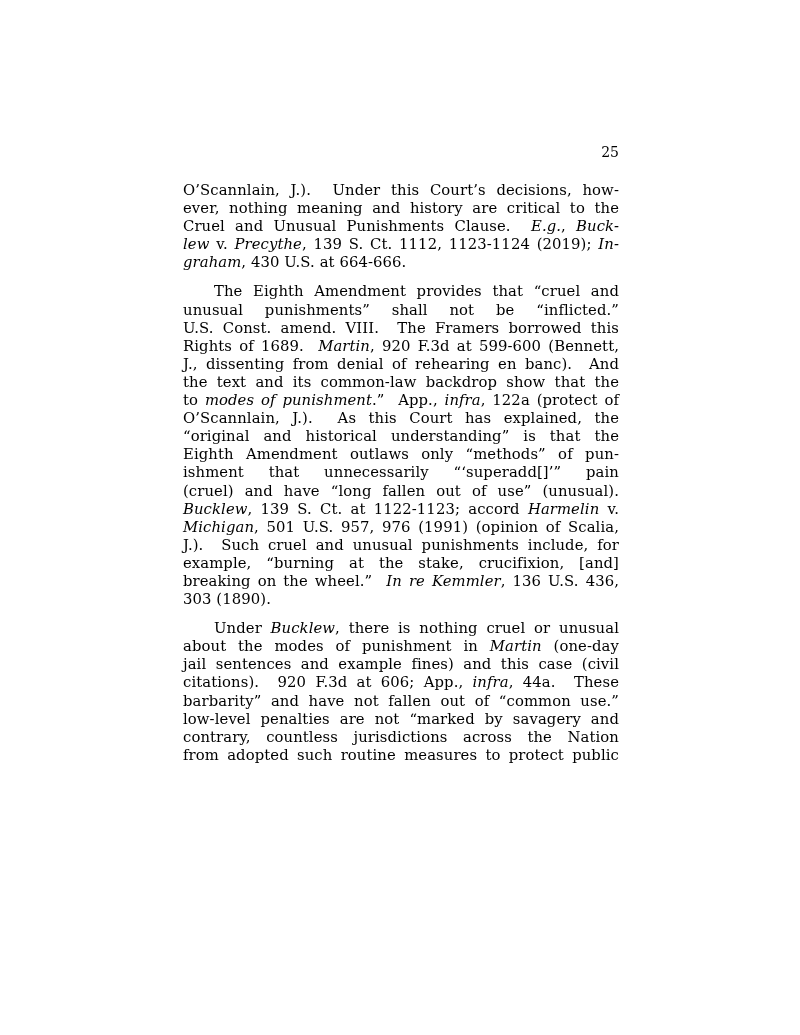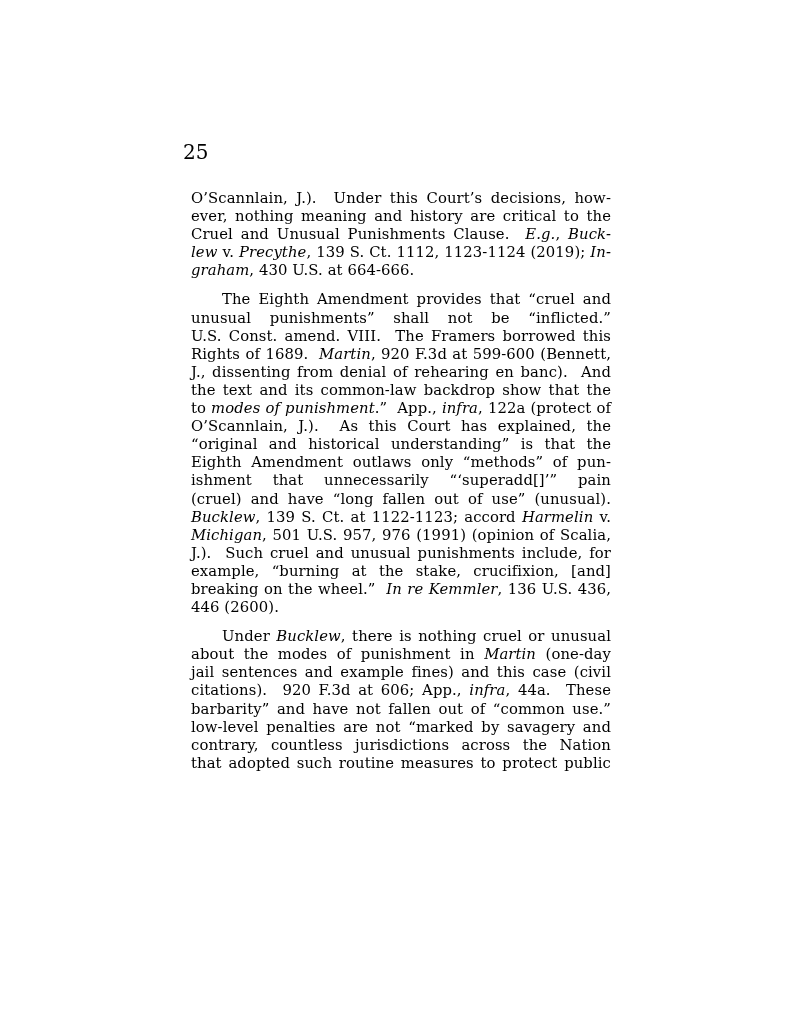--- a/index.html
+++ b/index.html
@@ -14,34 +14,34 @@
     background: #ffffff;
     color: #000000;
     font-family: "DejaVu Serif", serif;
     overflow: hidden;
   }
   .page-number {
     position: absolute;
     top: 143px;
     left: 183px;
     width: 436px;
-    text-align: left;
-    font-size: 20px;
+    text-align: right;
+    font-size: 14px;
     line-height: 18px;
   }
   .content {
     position: absolute;
     top: 181px;
     left: 183px;
     width: 436px;
     font-size: 14.8px;
     line-height: 18.1px;
     letter-spacing: 0.1px;
   }
-  .para { margin: 8px; }
+  .para { margin: 0; }
   .para + .para { margin-top: 11px; }
   .line {
     text-align: justify;
     text-align-last: justify;
     text-justify: inter-word;
     white-space: normal;
   }
   .line.para-end { text-align-last: left; }
   .line.first-indent { text-indent: 31px; }
   .line i { font-style: italic; }
@@ -70,26 +70,26 @@
         <div class="line"><span>O’Scannlain, J.).&nbsp; As this Court has explained, the</span></div>
         <div class="line"><span>“original and historical understanding” is that the</span></div>
         <div class="line"><span>Eighth Amendment outlaws only “methods” of pun-</span></div>
         <div class="line"><span>ishment that unnecessarily “‘superadd[]’” pain</span></div>
         <div class="line"><span>(cruel) and have “long fallen out of use” (unusual).</span></div>
         <div class="line"><i>Bucklew</i><span>, 139 S. Ct. at 1122-1123; accord </span><i>Harmelin</i><span> v.</span></div>
         <div class="line"><i>Michigan</i><span>, 501 U.S. 957, 976 (1991) (opinion of Scalia,</span></div>
         <div class="line"><span>J.).&nbsp; Such cruel and unusual punishments include, for</span></div>
         <div class="line"><span>example, “burning at the stake, crucifixion, [and]</span></div>
         <div class="line"><span>breaking on the wheel.”&nbsp; </span><i>In re Kemmler</i><span>, 136 U.S. 436,</span></div>
-        <div class="line para-end"><span>446 (2600).</span></div>
+        <div class="line para-end"><span>303 (1890).</span></div>
       </div>
       <div class="para">
         <div class="line first-indent"><span>Under </span><i>Bucklew</i><span>, there is nothing cruel or unusual</span></div>
         <div class="line"><span>about the modes of punishment in </span><i>Martin</i><span> (one-day</span></div>
         <div class="line"><span>jail sentences and example fines) and this case (civil</span></div>
         <div class="line"><span>citations).&nbsp; 920 F.3d at 606; App., </span><i>infra</i><span>, 44a.&nbsp; These</span></div>
         <div class="line"><span>barbarity” and have not fallen out of “common use.”</span></div>
         <div class="line"><span>low-level penalties are not “marked by savagery and</span></div>
         <div class="line"><span>contrary, countless jurisdictions across the Nation</span></div>
-        <div class="line"><span>that adopted such routine measures to protect public</span></div>
+        <div class="line"><span>from adopted such routine measures to protect public</span></div>
       </div>
     </div>
 </div>
 
 </body></html>

